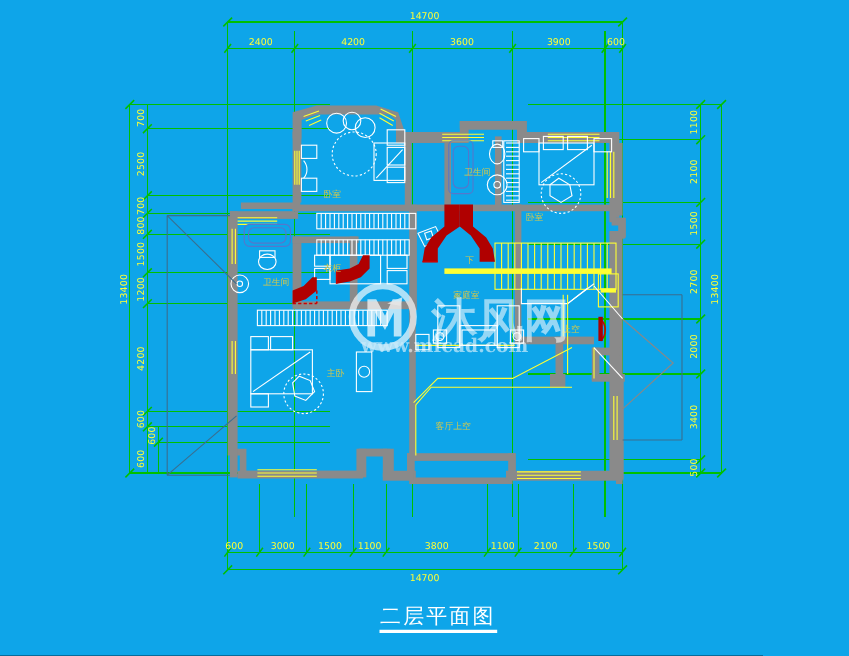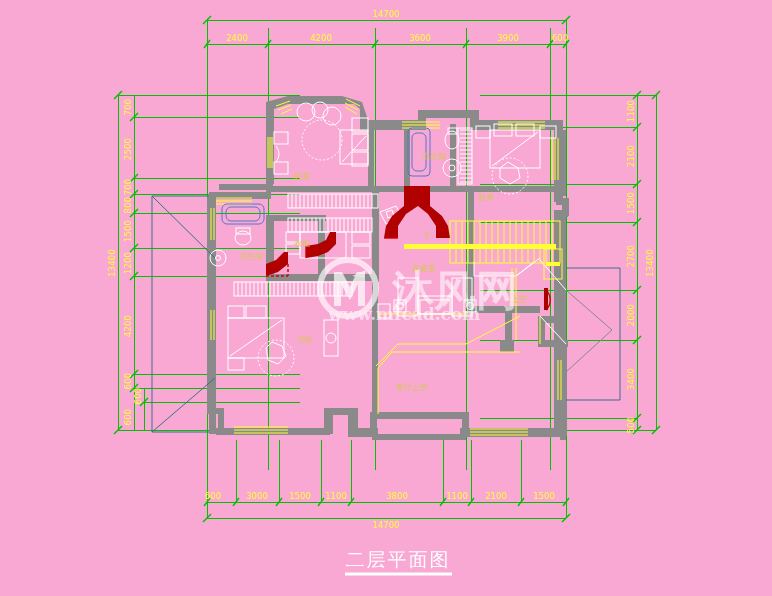--- a/index.html
+++ b/index.html
@@ -12,21 +12,21 @@
     height: 596px;
     position: relative;
     overflow: hidden;
     font-family: "DejaVu Sans", "Liberation Sans", sans-serif;
   }
   #canvas-root {
     position: absolute;
     left: 0; top: 0;
     width: 772px;
     height: 596px;
-    background: #f9a8d4;
+    background: #0ea5e9;
   }
   svg.plan {
     position: absolute;
     left: 0; top: 0;
     width: 772px;
     height: 596px;
     display: block;
   }
   .dimtext {
     fill: #ffff33;

